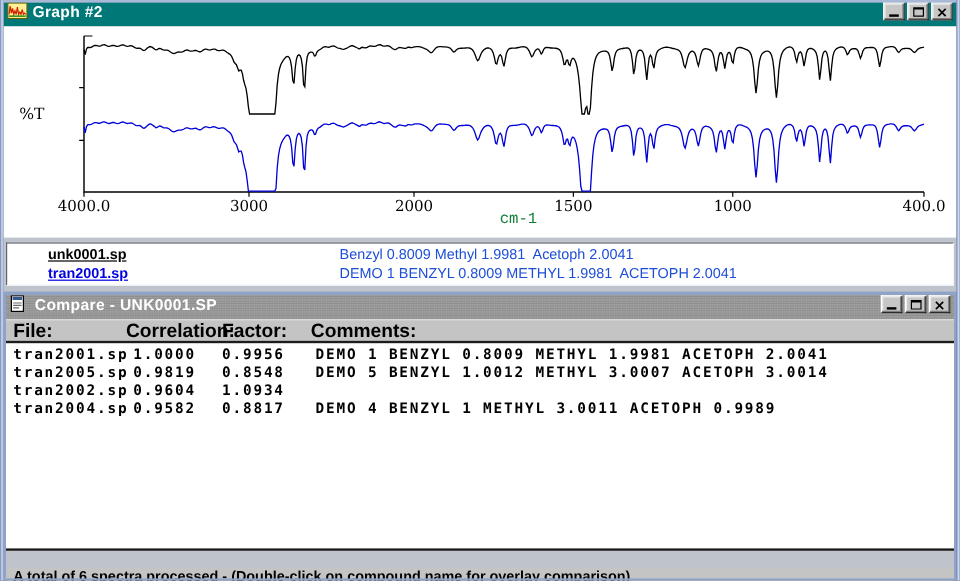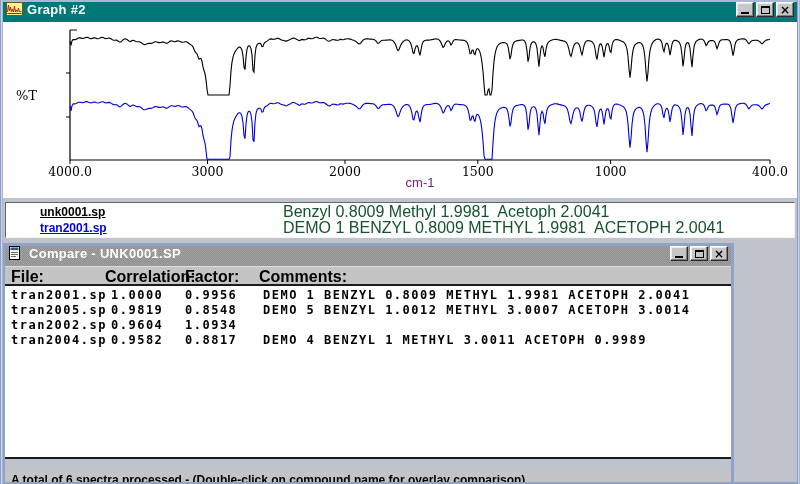--- a/index.html
+++ b/index.html
@@ -33,34 +33,34 @@
   }
   .g-min{width:8px;height:2px;background:#000;margin-top:7px;}
   .g-max{width:9px;height:8px;border:1px solid #000;border-top-width:2px;box-sizing:border-box;}
   .g-close{font-weight:bold;font-size:12px;line-height:10px;color:#000;font-family:"DejaVu Sans",sans-serif;}
 
   
   .graph-window{position:absolute;left:3px;top:2px;width:794px;height:238px;}
   .graph-client{position:relative;height:176px;background:#ffffff;}
   .graph-client svg{position:absolute;left:0;top:0;}
   .ylabel{position:absolute;left:13px;top:66px;font-family:"DejaVu Serif","Liberation Serif",serif;font-size:13px;color:#000;}
-  .xlabel{position:absolute;left:417px;top:153px;transform:translateX(-50%);
-    font-family:Liberation Sans, sans-serif;font-size:13px;color:#701a75;}
+  .xlabel{position:absolute;left:429px;top:153px;transform:translateX(-50%);
+    font-family:Liberation Mono, monospace;font-size:13px;color:#15803d;}
 
   
   .file-panel{height:42px;background:#bfc4cc;padding:4px 2px 2px 2px;box-sizing:border-box;}
   .file-panel-inner{position:relative;height:34px;background:#fff;
     border:1px solid;border-color:#5f6670 #f4f6fa #f4f6fa #5f6670;}
   .file-row{position:absolute;left:12px;width:100%;height:16px;line-height:16px;}
   .file-row.r0{top:1px}.file-row.r1{top:17px}
   .file-name{position:absolute;left:22px;font-weight:bold;font-size:12px;text-decoration:underline;white-space:pre;cursor:pointer;}
-  .file-desc{position:absolute;left:265px;font-size:16px;color:#14532d;white-space:pre;}
+  .file-desc{position:absolute;left:265px;font-size:12px;color:#1d4ed8;white-space:pre;}
 
   
-  .compare-window{position:absolute;left:2px;top:243px;width:732px;height:239px;
+  .compare-window{position:absolute;left:2px;top:243px;width:796px;height:239px;
     box-sizing:border-box;border:3px solid #8fa2c8;background:#bfc4cc;}
   .compare-header{position:relative;height:18px;background:#c4c4c4;border-top:1px solid #dedede;box-sizing:border-box;}
   .compare-header span{position:absolute;top:1px;font-weight:bold;font-size:16px;color:#000000;white-space:pre;}
   .h-file{left:6px}.h-corr{left:100px}.h-factor{left:180px}.h-comments{left:254px}
   .compare-body{position:relative;height:175px;background:#ffffff;overflow:hidden;box-sizing:border-box;
     border-top:2px solid #1c1c1c;border-bottom:2px solid #1c1c1c;padding-top:2px;
     font-family:"DejaVu Sans Mono","Liberation Mono",monospace;font-weight:bold;font-size:12px;letter-spacing:1.5px;}
   .c-row{position:relative;height:15px;line-height:15px;white-space:pre;}
   .c-row span{position:absolute;top:0;white-space:pre;}
   .c-file{left:6px}.c-corr{left:106px}.c-factor{left:180px}.c-comments{left:258px}

